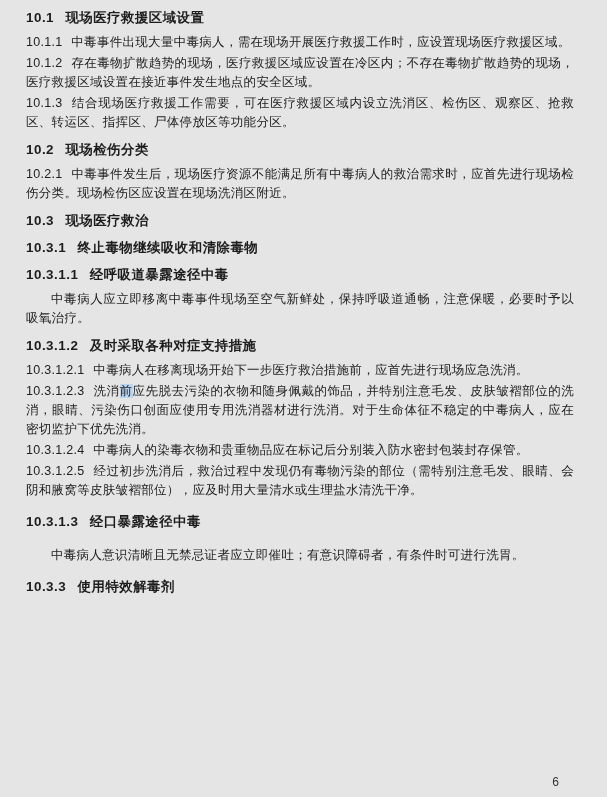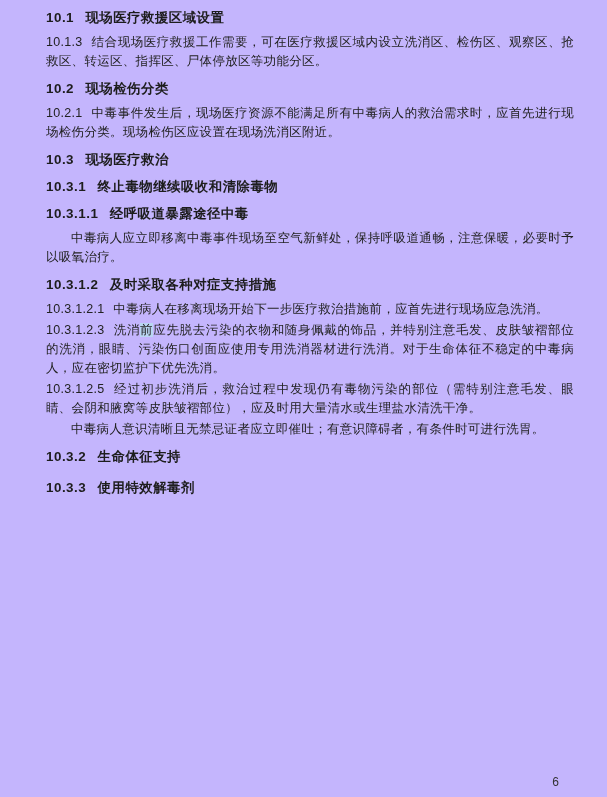--- a/index.html
+++ b/index.html
@@ -8,22 +8,22 @@
     width: 607px;
     height: 797px;
     font-family: "Liberation Serif", "DejaVu Serif", serif;
     color: #222222;
     position: relative;
     overflow: hidden;
   }
   .page {
     width: 607px;
     height: 797px;
-    padding: 8px 33px 0 46px;
-    background: #c4b5fd;
+    padding: 8px 33px 0 26px;
+    background: #e5e5e5;
   }
   .heading {
     font-family: "Liberation Sans", "DejaVu Sans", sans-serif;
     font-weight: bold;
     font-size: 13.4px;
     line-height: 19px;
     margin: 8px 0 6px 0;
     color: #1d1d1d;
     letter-spacing: 0.5px;
   }
@@ -57,21 +57,27 @@
 </style>
 </head>
 <body>
 
 <div class="page">
 
   <div class="heading">
     <span class="num">10.1</span><span>现场医疗救援区域设置</span>
   </div>
 
+  <p class="para">
+    <span class="num">10.1.1</span><span>中毒事件出现大量中毒病人，需在现场开展医疗救援工作时，应设置现场医疗救援区域。</span>
+  </p>
 
+  <p class="para">
+    <span class="num">10.1.2</span><span>存在毒物扩散趋势的现场，医疗救援区域应设置在冷区内；不存在毒物扩散趋势的现场，医疗救援区域设置在接近事件发生地点的安全区域。</span>
+  </p>
 
   <p class="para">
     <span class="num">10.1.3</span><span>结合现场医疗救援工作需要，可在医疗救援区域内设立洗消区、检伤区、观察区、抢救区、转运区、指挥区、尸体停放区等功能分区。</span>
   </p>
 
   <div class="heading">
     <span class="num">10.2</span><span>现场检伤分类</span>
   </div>
 
   <p class="para">
@@ -101,33 +107,36 @@
 
   <p class="para">
     <span class="num">10.3.1.2.1</span><span>中毒病人在移离现场开始下一步医疗救治措施前，应首先进行现场应急洗消。</span>
   </p>
 
 
   <p class="para">
     <span class="num">10.3.1.2.3</span><span>洗消</span><span class="hl">前</span><span>应先脱去污染的衣物和随身佩戴的饰品，并特别注意毛发、皮肤皱褶部位的洗消，眼睛、污染伤口创面应使用专用洗消器材进行洗消。对于生命体征不稳定的中毒病人，应在密切监护下优先洗消。</span>
   </p>
 
+  <p class="para">
+    <span class="num">10.3.1.2.4</span><span>中毒病人的染毒衣物和贵重物品应在标记后分别装入防水密封包装封存保管。</span>
+  </p>
 
   <p class="para">
     <span class="num">10.3.1.2.5</span><span>经过初步洗消后，救治过程中发现仍有毒物污染的部位（需特别注意毛发、眼睛、会阴和腋窝等皮肤皱褶部位），应及时用大量清水或生理盐水清洗干净。</span>
   </p>
 
+  <div class="heading mt-lg mb-lg">
+    <span class="num">10.3.1.3</span><span>经口暴露途径中毒</span>
+  </div>
 
   <p class="para indent">
     <span>中毒病人意识清晰且无禁忌证者应立即催吐；有意识障碍者，有条件时可进行洗胃。</span>
   </p>
 
-  <div class="heading">
-    <span class="num">10.3.2</span><span>生命体征支持</span>
-  </div>
 
 
   <div class="heading mt-lg">
     <span class="num">10.3.3</span><span>使用特效解毒剂</span>
   </div>
 
 </div>
 
 <div class="footer">6</div>
 

